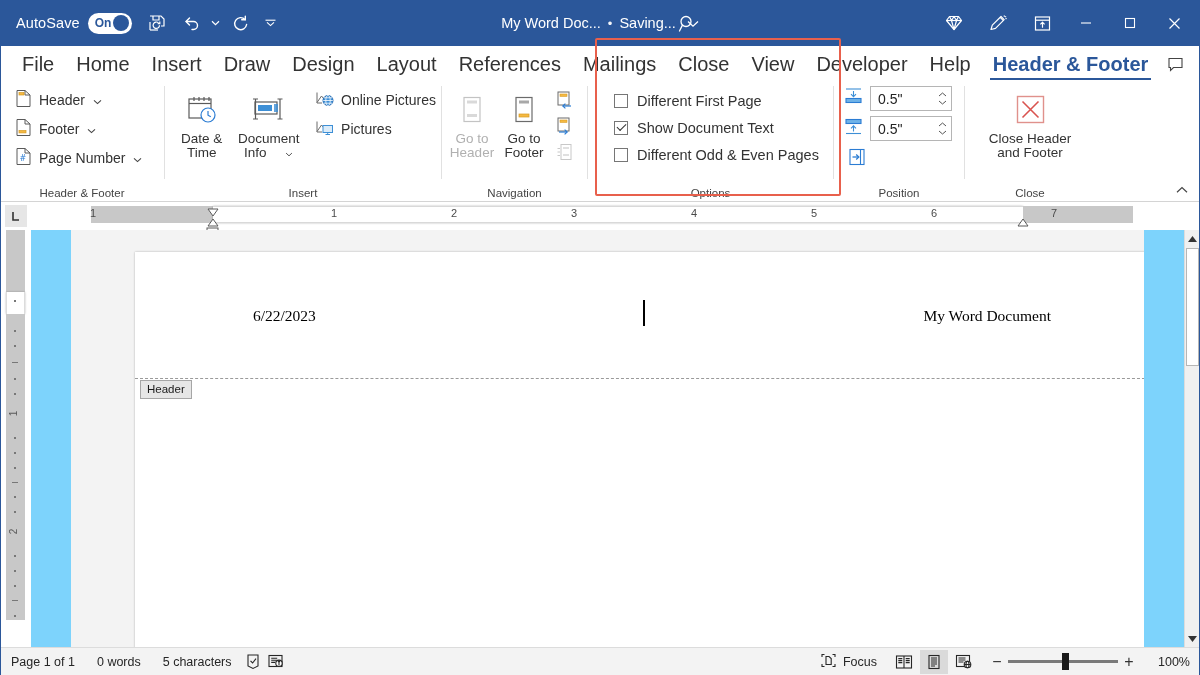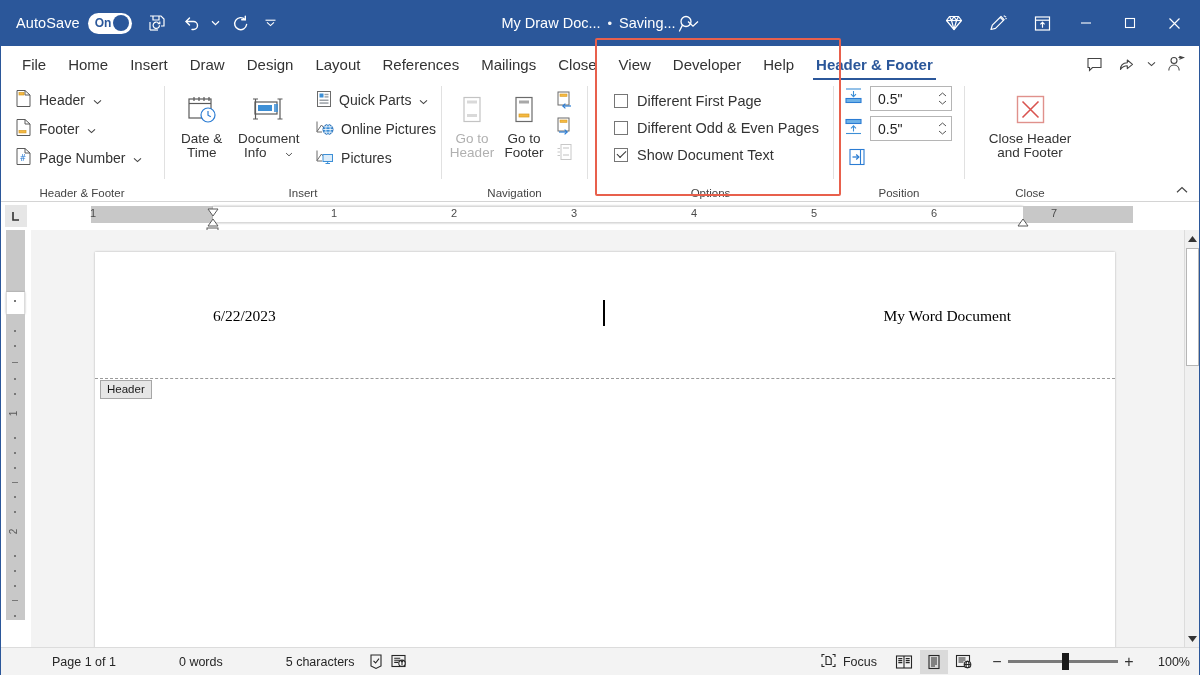--- a/index.html
+++ b/index.html
@@ -51,21 +51,21 @@
   .tbtn {
     width: 44px; height: 46px; display: flex; align-items: center; justify-content: center; cursor: pointer;
   }
 
   
   .tabstrip {
     height: 34px; background: #fff; display: flex; align-items: flex-end;
     flex: 0 0 34px; position: relative; border-bottom: none;
   }
   .tab {
-    font-size: 15px; color: #333; padding: 0 11px; height: 32px;
+    font-size: 20px; color: #333; padding: 0 11px; height: 32px;
     display: flex; align-items: center; cursor: pointer; white-space: nowrap;
   }
   .tab:first-child { margin-left: 11px; }
   .tab.active {
     color: #2B579A; font-weight: bold; position: relative;
   }
   .tab.active::after {
     content: ""; position: absolute; left: 8px; right: 8px; bottom: 0;
     height: 2.5px; background: #2B579A;
   }
@@ -139,21 +139,21 @@
   }
   .tabsel .mark { width: 22px; height: 22px; background: #e6e6e6; display:flex; align-items:center; justify-content:center; }
   .hruler { flex: 1; position: relative; background: #fff; }
   .hruler .band { position: absolute; top: 4px; height: 17px; }
   .hruler .band.margin { background: #c8c8c8; }
   .hruler .band.page { background: #fff; border: 1px solid #d9d9d9; border-left: none; border-right: none; }
   .tick { position: absolute; color: #4a4a4a; font-size: 11px; top: 5px; transform: translateX(-50%); }
   .indent-marker { position: absolute; }
 
   
-  .canvasrow { flex: 1; display: flex; position: relative; background: #000000; overflow: hidden; }
+  .canvasrow { flex: 1; display: flex; position: relative; background: #7dd3fc; overflow: hidden; gap: 40px; }
   .vruler { width: 31px; background: #fff; position: relative; }
   .vruler .vband { position: absolute; left: 6px; width: 19px; }
   .vruler .vband.margin { background: #c8c8c8; }
   .vruler .vband.page { background: #fff; border: 1px solid #dcdcdc; border-top: none; border-bottom: none;}
   .vtick { position: absolute; left: 11px; font-size: 10px; color: #5a5a5a;
            transform: rotate(-90deg); transform-origin: center; }
   .vdot { position: absolute; left: 14px; width: 2px; height: 2px; background: #777; }
   .vbar { position: absolute; left: 12px; width: 6px; height: 1px; background: #777; }
 
   .docarea { flex: 1; position: relative; background: #f3f3f3; overflow: hidden; }
@@ -182,21 +182,21 @@
     position: absolute; left: 1px; right: 1px; top: 18px; height: 118px;
     background: #fff; border: 1px solid #b6b6b6; cursor: pointer;
   }
   .vs-track { flex: 1; }
 
   
   .statusbar {
     flex: 0 0 28px; height: 28px; background: #f3f3f3; border-top: 1px solid #dcdcdc;
     display: flex; align-items: center; font-size: 12.5px; color: #262626;
   }
-  .st-item { padding: 0 11px; height: 26px; display: flex; align-items: center; gap: 6px; cursor: pointer; white-space: nowrap; margin-left: 41px;}
+  .st-item { padding: 0 11px; height: 26px; display: flex; align-items: center; gap: 6px; cursor: pointer; white-space: nowrap;}
   .st-icon { width: 22px; height: 24px; display: flex; align-items: center; justify-content: center; cursor: pointer; }
   .st-icon.active { background: #dadada; }
   .st-right { margin-left: auto; display: flex; align-items: center; padding-right: 10px; gap: 2px; }
   .zoom-slider { display: flex; align-items: center; gap: 0; margin: 0 6px; }
   .zs-track { width: 110px; height: 3px; background: #7a7a7a; position: relative; }
   .zs-thumb { position: absolute; left: 54px; top: -7px; width: 7px; height: 17px; background: #1a1a1a; cursor: pointer; }
   .zs-btn { width: 22px; height: 22px; display: flex; align-items: center; justify-content: center; cursor: pointer; font-size: 16px; color: #333;}
   .zoom-pct { font-size: 12.5px; width: 42px; text-align: right; cursor: pointer; }
   .app-border-l { position: absolute; left: 0; top: 46px; bottom: 0; width: 1px; background: #2B579A; }
   .app-border-r { position: absolute; right: 0; top: 46px; bottom: 0; width: 1px; background: #2B579A; }
@@ -242,21 +242,21 @@
       </div>
       <div class="qcaret" style="width:26px">
         <svg width="13" height="8" viewBox="0 0 13 8" fill="none" stroke="#fff" stroke-width="1.1">
           <path d="M1.5 1.2h10"></path>
             <path d="M3 3.3 6.5 6.6 10 3.3"></path>
         </svg>
       </div>
     </div>
 
     <div class="doctitle">
-      <span class="name">My Draw Doc...</span>
+      <span class="name">My Word Doc...</span>
       <span class="dot">•</span>
       <span class="saving">Saving...</span>
       <span style="margin-left:4px">
         <svg width="12" height="8" viewBox="0 0 12 8" fill="none" stroke="#fff" stroke-width="1.3">
             <path d="M1 1.6 6 6.2 11 1.6"></path>
           </svg>
       </span>
     </div>
 
     <div class="search-btn">
@@ -437,38 +437,20 @@
             <span>
               <svg width="8" height="5" viewBox="0 0 9 6" fill="none" stroke="#444" stroke-width="1.1">
                   <path d="M1 1.3 4.5 4.6 8 1.3"></path>
                 </svg>
             </span>
           </span>
         </div>
         <div class="col-small" style="padding-left:6px">
           <div class="btn-small">
             <span>
-              <svg width="16" height="18" viewBox="0 0 16 18" fill="none" stroke="#6b6b6b" stroke-width="1">
-                  <rect x="1.5" y="1.5" width="13" height="15" fill="#fff"></rect>
-                  <rect x="3.5" y="3.5" width="4" height="4" fill="#3d8fd6" stroke="none"></rect>
-                  <rect x="8.5" y="3.8" width="4" height="1.4" fill="#9aa0a6" stroke="none"></rect>
-                  <rect x="8.5" y="6.2" width="4" height="1.4" fill="#9aa0a6" stroke="none"></rect>
-                  <rect x="3.5" y="9.5" width="9" height="1.5" fill="#9aa0a6" stroke="none"></rect>
-                  <rect x="3.5" y="12.3" width="9" height="1.5" fill="#9aa0a6" stroke="none"></rect>
-                </svg>
-            </span>
-            <span>Quick Parts</span>
-            <span class="caret-sm">
-              <svg width="9" height="6" viewBox="0 0 9 6" fill="none" stroke="#444" stroke-width="1.1">
-                  <path d="M1 1.3 4.5 4.6 8 1.3"></path>
-                </svg>
-            </span>
-          </div>
-          <div class="btn-small">
-            <span>
               <svg width="18" height="17" viewBox="0 0 18 17" fill="none" stroke="#6b6b6b" stroke-width="1">
                 <path d="M1 12.5 5.5 6l3.2 4"></path>
                   <path d="M1 2.5V13h5"></path>
                 <circle cx="12" cy="10.5" r="5" fill="#3d8fd6" stroke="#2b6fb5"></circle>
                 <ellipse cx="12" cy="10.5" rx="2.2" ry="5" stroke="#fff" stroke-width=".8" fill="none"></ellipse>
                 <path d="M7.2 10.5h9.6M8 7.8h8M8 13.2h8" stroke="#fff" stroke-width=".8"></path>
               </svg>
             </span>
             <span>Online Pictures</span>
           </div>
@@ -545,26 +527,26 @@
     </div>
     <div class="group-sep"></div>
 
     <div class="group" style="width:245px">
       <div class="group-body" style="flex-direction:column;padding-left:22px;padding-top:8px;gap:2px;align-items:flex-start">
         <div class="checkline">
           <span class="cbox"></span>
           <span>Different First Page</span>
         </div>
         <div class="checkline">
+          <span class="cbox checked"></span>
+          <span>Show Document Text</span>
+        </div>
+        <div class="checkline">
           <span class="cbox"></span>
           <span>Different Odd &amp; Even Pages</span>
-        </div>
-        <div class="checkline">
-          <span class="cbox checked"></span>
-          <span>Show Document Text</span>
         </div>
       </div>
       <div class="group-label">Options</div>
     </div>
     <div class="group-sep"></div>
 
     <div class="group" style="width:130px">
       <div class="group-body" style="flex-direction:column;padding-left:10px;padding-top:4px;gap:1px;align-items:flex-start">
         <div class="spinrow">
           <span>

